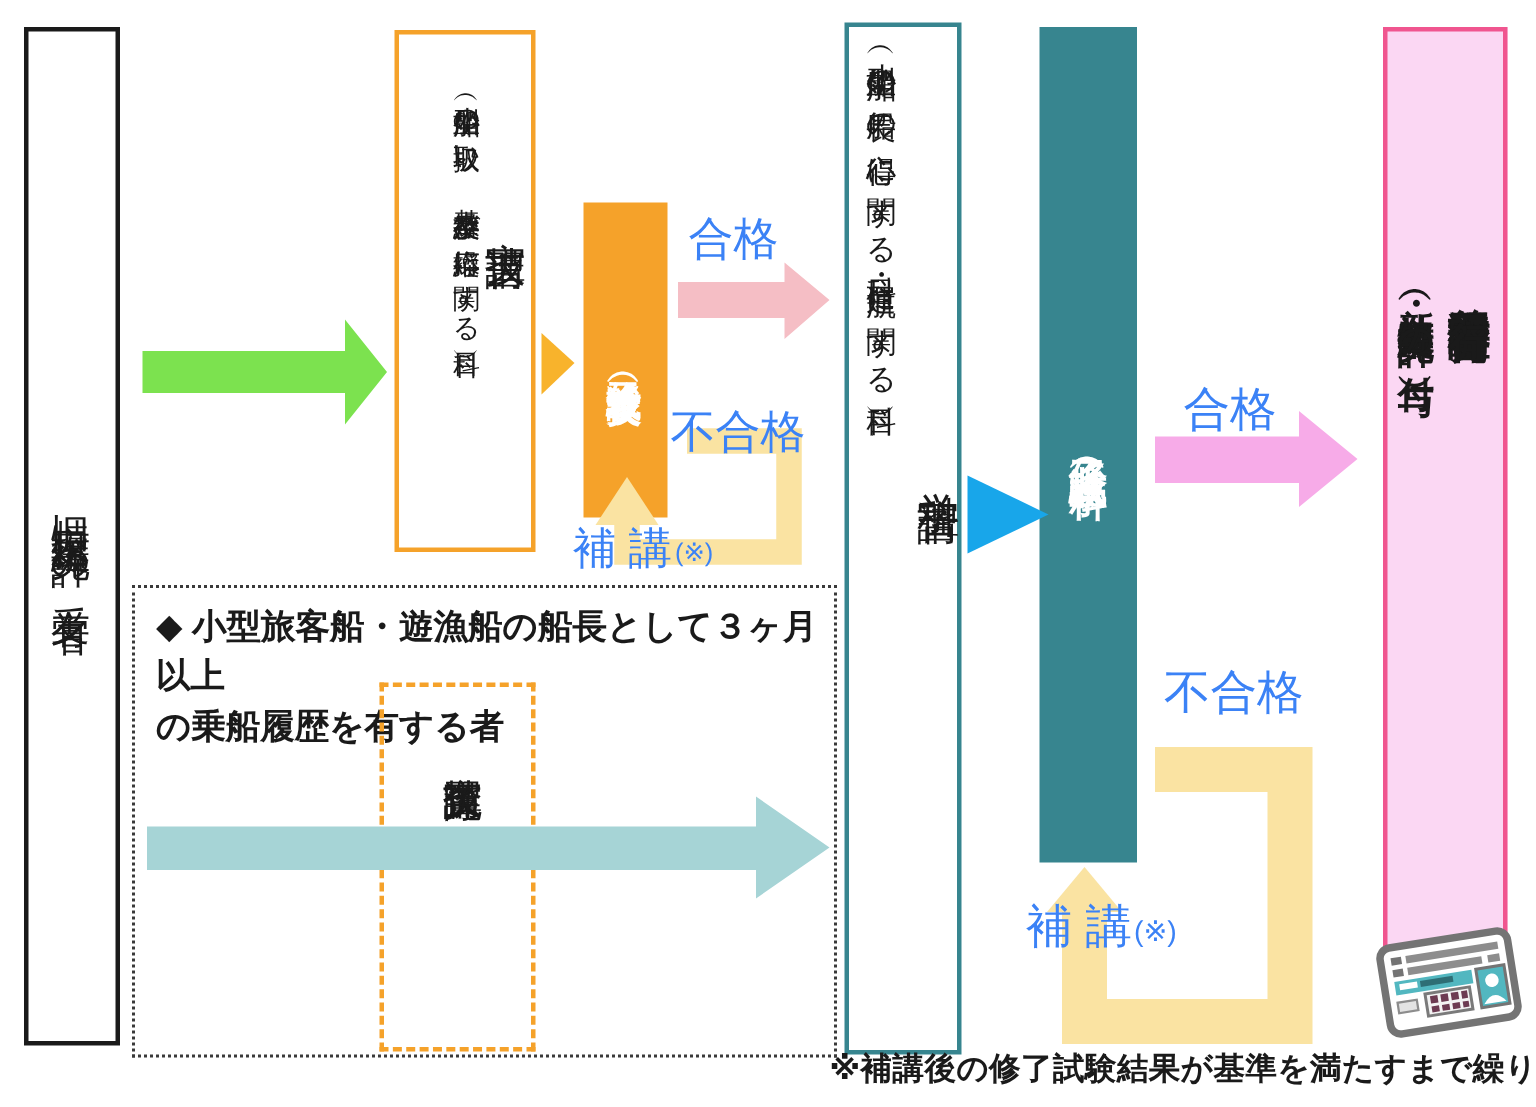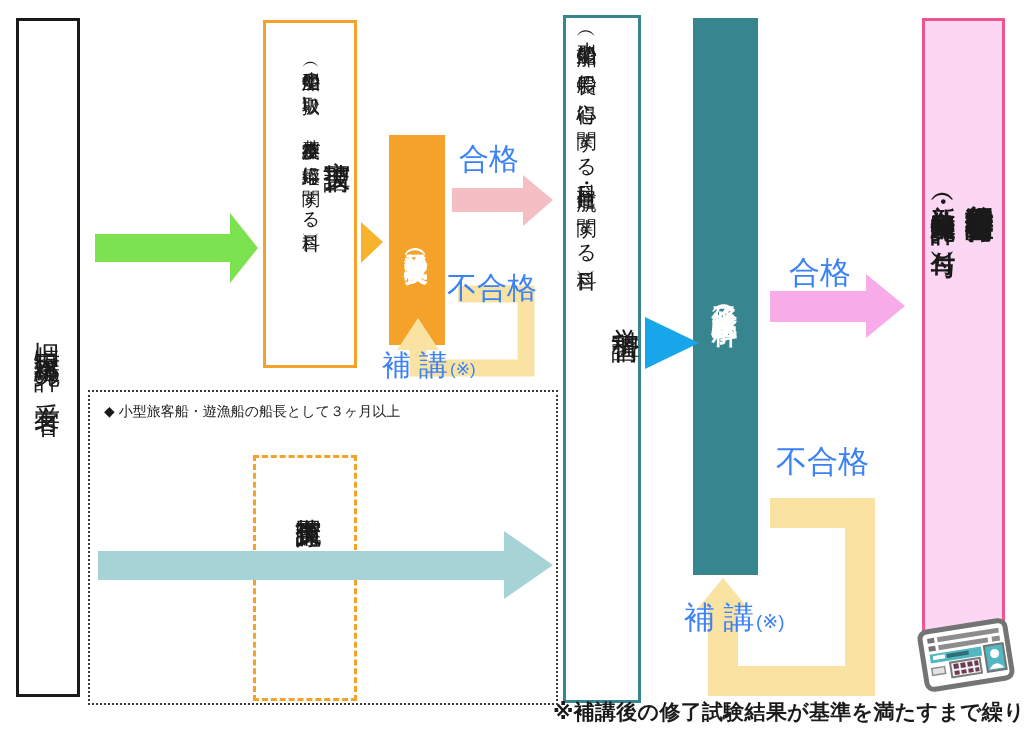--- a/index.html
+++ b/index.html
@@ -38,21 +38,21 @@
   #academic-exam-box .vtext{color:#fff;font-size:25px;font-weight:bold;letter-spacing:3px;}
 
   
   #certificate-box{left:922px;top:18px;width:83px;height:628px;background:#FBD7F3;
                    border:3px solid #F0558F;}
   #certificate-title{position:absolute;right:4px;top:162px;font-size:28px;font-weight:bold;letter-spacing:1px;}
   #certificate-sub{position:absolute;left:2px;top:164px;font-size:24px;font-weight:bold;letter-spacing:2px;}
 
   
   #exemption-outer{left:88px;top:390px;width:470px;height:315px;border:2px dotted #3a3a3a;background:transparent;}
-  #exemption-note{position:absolute;left:14px;top:9px;font-size:14px;font-weight:normal;line-height:1.45;}
+  #exemption-note{position:absolute;left:14px;top:9px;font-size:23px;font-weight:bold;line-height:1.45;}
   #exemption-inner{left:253px;top:455px;width:104px;height:246px;border:3px dashed #F5A22A;background:transparent;}
   #exemption-label{left:292px;top:497px;font-size:26px;letter-spacing:1px;}
 
   
   .flow-label{position:absolute;font-size:30px;color:#3b82f6;white-space:nowrap;}
   #pass1{left:459px;top:139px;}
   #fail1{left:447px;top:268px;}
   #makeup1{left:382px;top:346px;font-size:29px;}
   #ref1{left:450px;top:359px;font-size:17px;}
   #pass2{left:789px;top:252px;font-size:31px;}
@@ -89,20 +89,21 @@
   </div>
 
   <div class="box" id="certificate-box">
     <div class="vtext" id="certificate-title">移行講習修了証明書発行</div>
     <div class="vtext" id="certificate-sub">（新・特定操縦免許の付与）</div>
   </div>
 
   <div class="box" id="exemption-outer">
     <div id="exemption-note">
       <div>◆ 小型旅客船・遊漁船の船長として３ヶ月以上</div>
+      <div>の乗船履歴を有する者</div>
     </div>
   </div>
   <div class="box" id="exemption-inner"></div>
 
   <svg class="layer" viewBox="0 0 1024 738" xmlns="http://www.w3.org/2000/svg">
     <polygon points="95,234 230,234 230,213 258,248 230,283 230,262 95,262" fill="#7CE24F"></polygon>
     <polygon points="361,222 361,263 383,242" fill="#F8B32C"></polygon>
     <polygon points="452,188 523,188 523,175 553,200 523,226 523,212 452,212" fill="#F5BEC5"></polygon>
     <path d="M458 294 H526 V368 H418 V350" fill="none" stroke-width="17" stroke-linejoin="miter" stroke="#FAE3A2"></path>
     <polygon points="397,350 439,350 418,318" fill="#FAE3A2"></polygon>

